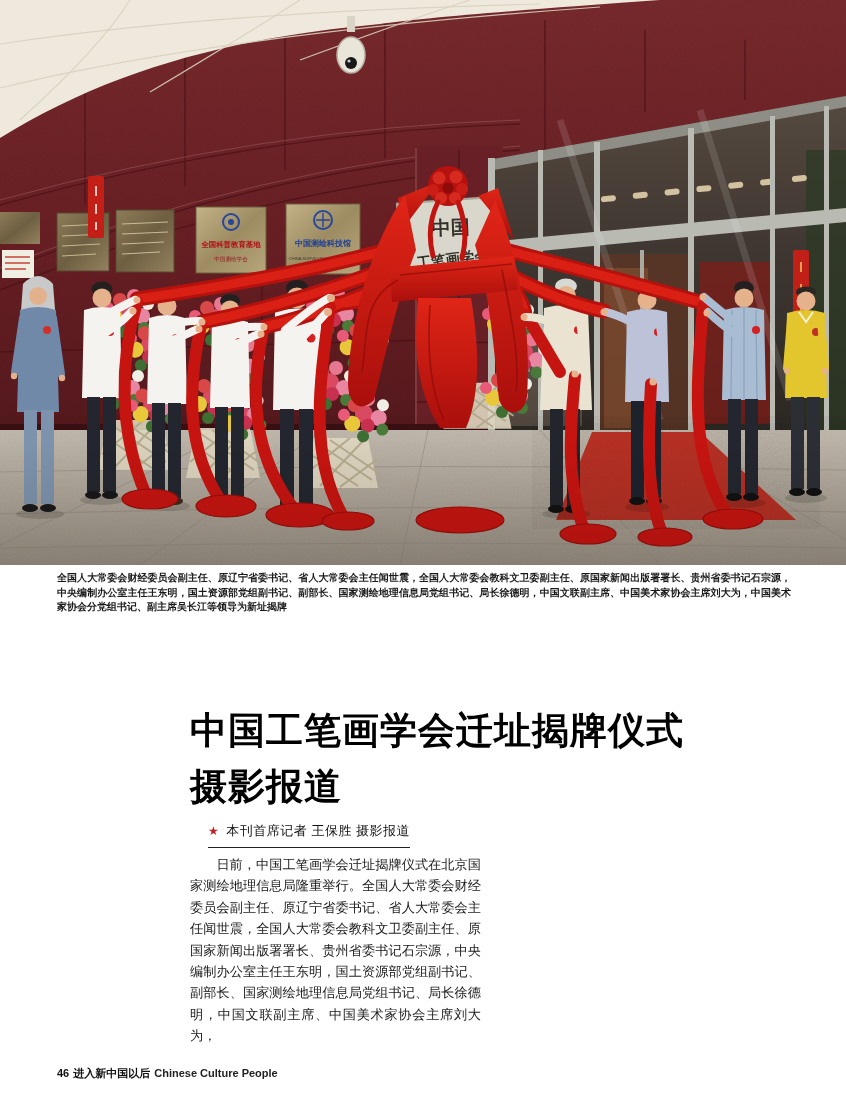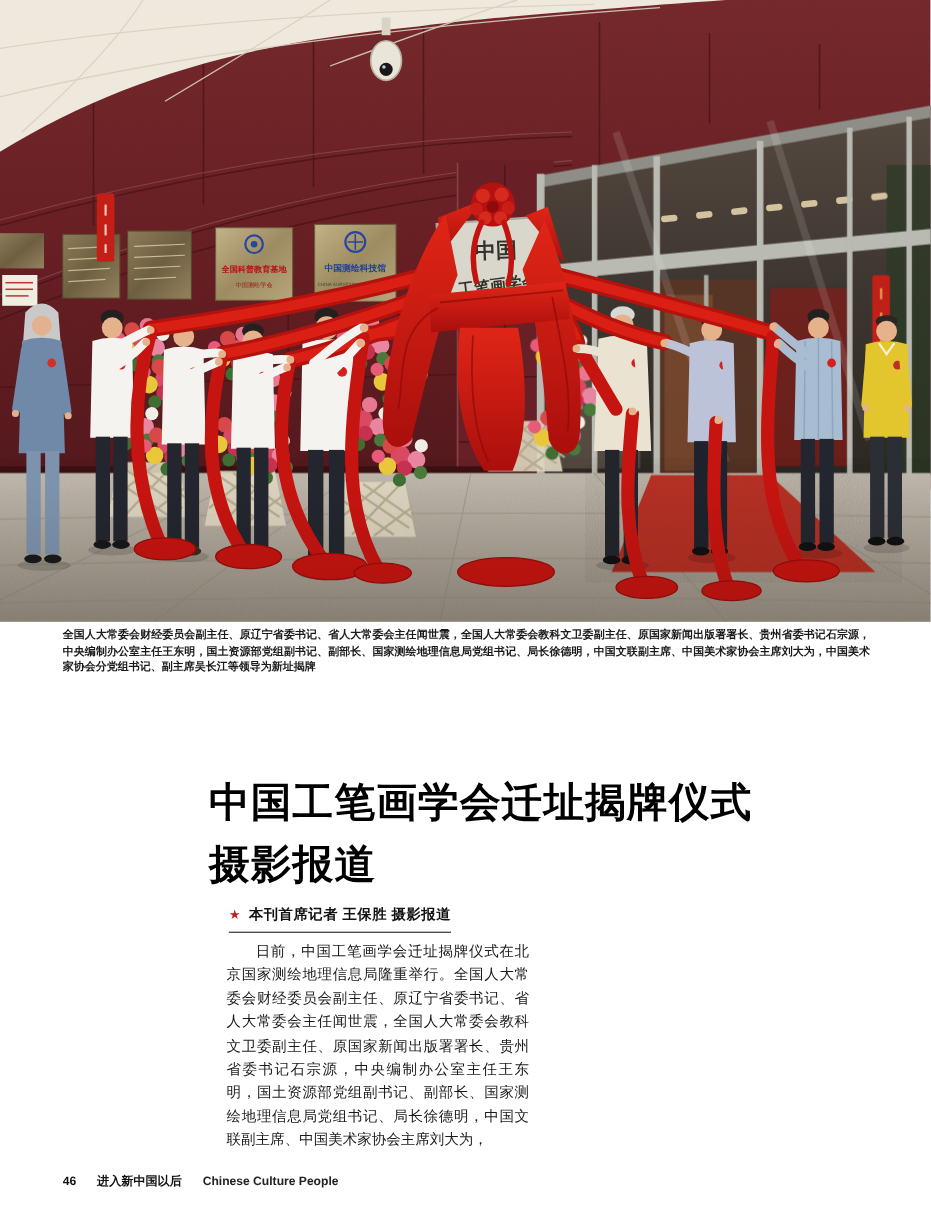--- a/index.html
+++ b/index.html
@@ -17,33 +17,33 @@
   }
   .title{
     position:absolute;left:190px;top:678px;width:620px;
     font-family:"Liberation Serif","DejaVu Serif",serif;
     font-weight:bold;font-size:37px;line-height:56px;color:#000;
     letter-spacing:1px;
   }
   .byline{
     position:absolute;left:208px;top:822px;
     display:inline-block;padding-bottom:7px;border-bottom:1.5px solid #222;
-    font-size:13px;font-weight:bold;color:#111;letter-spacing:.5px;
+    font-size:13px;font-weight:normal;color:#111;letter-spacing:.5px;
   }
   .byline .star{color:#c01f24;margin-right:7px;font-size:12px;}
   .columns{
     position:absolute;left:190px;top:854px;width:600px;
     display:flex;gap:17px;
   }
   .col{width:291px;font-size:13.2px;line-height:21.4px;text-align:justify;color:#1a1a1a;}
   .col p{margin:0;}
-  .col p.indent{text-indent:2em;margin-left:16px;}
+  .col p.indent{text-indent:2em;}
   .footer{
     position:absolute;left:57px;top:1066px;font-size:11px;color:#111;
-    display:flex;align-items:baseline;gap:19px;
+    display:flex;align-items:baseline;gap:4px;
   }
   .footer .pgnum{font-weight:bold;}
   .footer .mag-cn{font-weight:bold;}
   .footer .mag-en{font-weight:bold;color:#222;}
 </style>
 </head>
 <body>
 
 <div class="photo-wrap">
 <svg width="846" height="565" viewBox="0 0 846 565" xmlns="http://www.w3.org/2000/svg">

